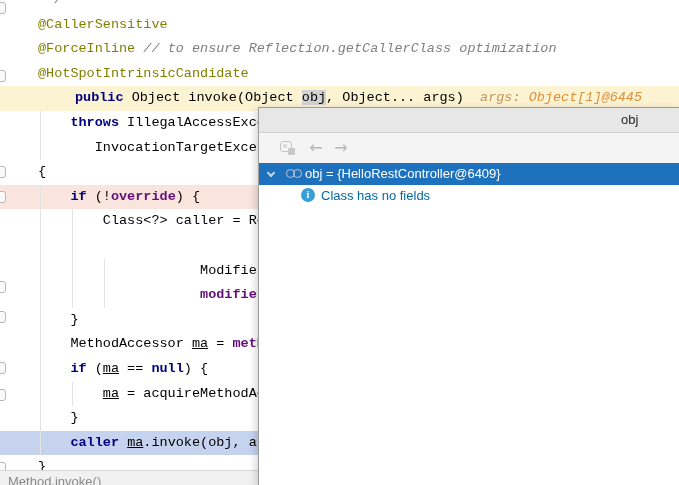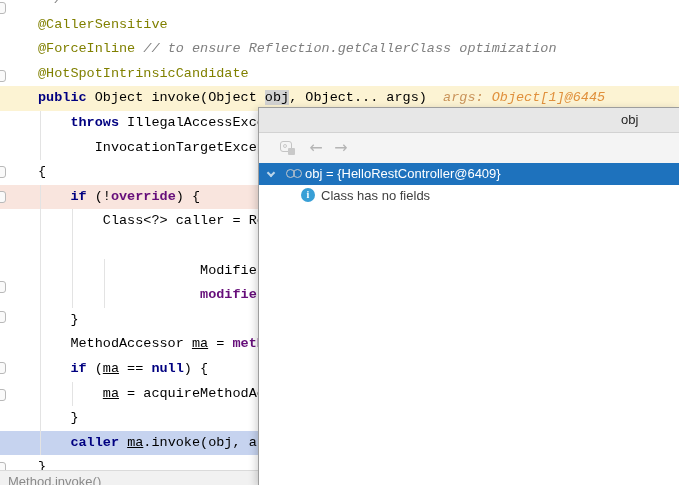--- a/index.html
+++ b/index.html
@@ -8,21 +8,21 @@
   #root { position:relative; width:679px; height:485px; overflow:hidden; background:#ffffff; }
 
   
   #code-area { position:absolute; inset:0; }
   #code-lines { position:absolute; top:-12px; left:0; right:0; }
   .code-line {
     position:relative; height:24.6px; line-height:24.6px;
     font-family:"Liberation Mono","DejaVu Sans Mono",monospace;
     font-size:13.5px; white-space:pre; color:#000;text-decoration:underline;
   }
-  .bg-current    { background:#fcf3d3; }
+  .bg-current    { background:#fcf3d3;text-align:center; }
   .bg-breakpoint { background:#f9e5de; }
   .bg-execution  { background:#c6d3ef; }
   .code-text { position:relative; display:inline-block; padding-left:38px; }
   .guide { position:absolute; top:0; bottom:0; width:1px; background:#e3e3e3; }
   .kw { color:#000080; font-weight:bold; }
   .an { color:#808000; }
   .cm { color:#808080; font-style:italic; }
   .fd { color:#660e7a; font-weight:bold; }
   .un { text-decoration:underline; }
   .hl { color:#c9935a; font-style:italic; }
@@ -68,21 +68,21 @@
   .oo-icon i:first-child { left:0; }
   .oo-icon i:last-child { left:7px; }
   #selected-label { position:absolute; left:46px; top:3px; font-size:13px; color:#ffffff; white-space:nowrap; }
 
   #info-row { position:relative; height:22px; background:#ffffff; }
   #info-icon {
     position:absolute; left:42px; top:3px; width:14px; height:14px; border-radius:50%;
     background:#389fd6; color:#ffffff; font-size:10px; font-weight:bold;
     text-align:center; line-height:14px; font-family:"Liberation Serif",serif;
   }
-  #info-text { position:absolute; left:62px; top:3px; font-size:13px; color:#404040; white-space:nowrap; }
+  #info-text { position:absolute; left:62px; top:3px; font-size:13px; color:#0369a1; white-space:nowrap; }
 </style>
 </head>
 <body>
 
 <div id="root">
 
   <div id="code-area">
     <div id="code-lines">
         <div class="code-line"><span class="code-text"><span class="cm"> */</span></span></div>
         <div class="code-line"><span class="code-text"><span class="an">@CallerSensitive</span></span></div>

